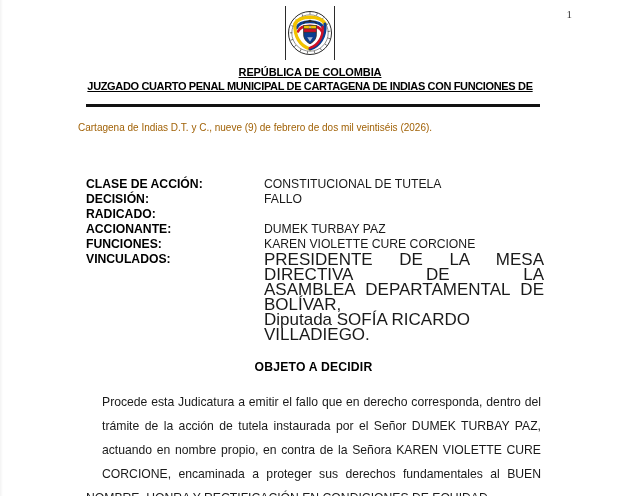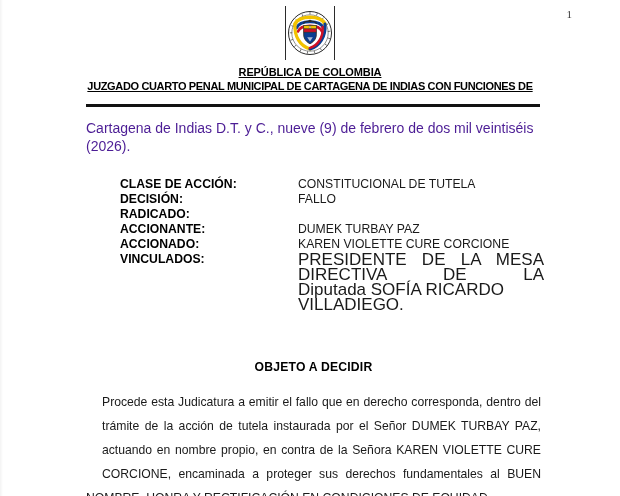--- a/index.html
+++ b/index.html
@@ -90,40 +90,39 @@
     left: 86px;
     top: 104px;
     width: 454px;
     height: 0;
     border-top: 3px solid #111111;
   }
 
   
   .date-line {
     position: absolute;
-    left: 86px;
+    left: 78px;
     top: 119px;
     width: 455px;
-    font-size: 14px;
+    font-size: 10px;
     line-height: 18px;
-    color: #4c1d95;
+    color: #a16207;
   }
 
   
   .meta {
     position: absolute;
     left: 86px;
     top: 177px;
     width: 458px;
   }
   .meta-row {
     display: flex;
     align-items: flex-start;
     line-height: 15px;
-    margin-left: 34px;
   }
   .meta-label {
     width: 178px;
     flex: 0 0 178px;
     font-size: 12.2px;
     font-weight: bold;
     white-space: nowrap;
     color: #000;
   }
   .meta-value {
@@ -267,28 +266,29 @@
     <div class="meta-row">
       <div class="meta-label">RADICADO:</div>
     </div>
 
     <div class="meta-row">
       <div class="meta-label">ACCIONANTE:</div>
       <div class="meta-value">DUMEK TURBAY PAZ</div>
     </div>
 
     <div class="meta-row">
-      <div class="meta-label">ACCIONADO:</div>
+      <div class="meta-label">FUNCIONES:</div>
       <div class="meta-value">KAREN VIOLETTE CURE CORCIONE</div>
     </div>
 
     <div class="meta-row">
       <div class="meta-label">VINCULADOS:</div>
       <div class="meta-value-block">
         <span class="jl">PRESIDENTE DE LA MESA DIRECTIVA DE LA</span>
+        <span class="jl">ASAMBLEA DEPARTAMENTAL DE BOLÍVAR,</span>
         <span class="jl-last">Diputada SOFÍA RICARDO VILLADIEGO.</span>
       </div>
     </div>
 
   </div>
 
   <div class="section-heading">OBJETO A DECIDIR</div>
 
   <div class="body-par">
     <span class="pline">Procede esta Judicatura a emitir el fallo que en derecho corresponda, dentro del</span>

